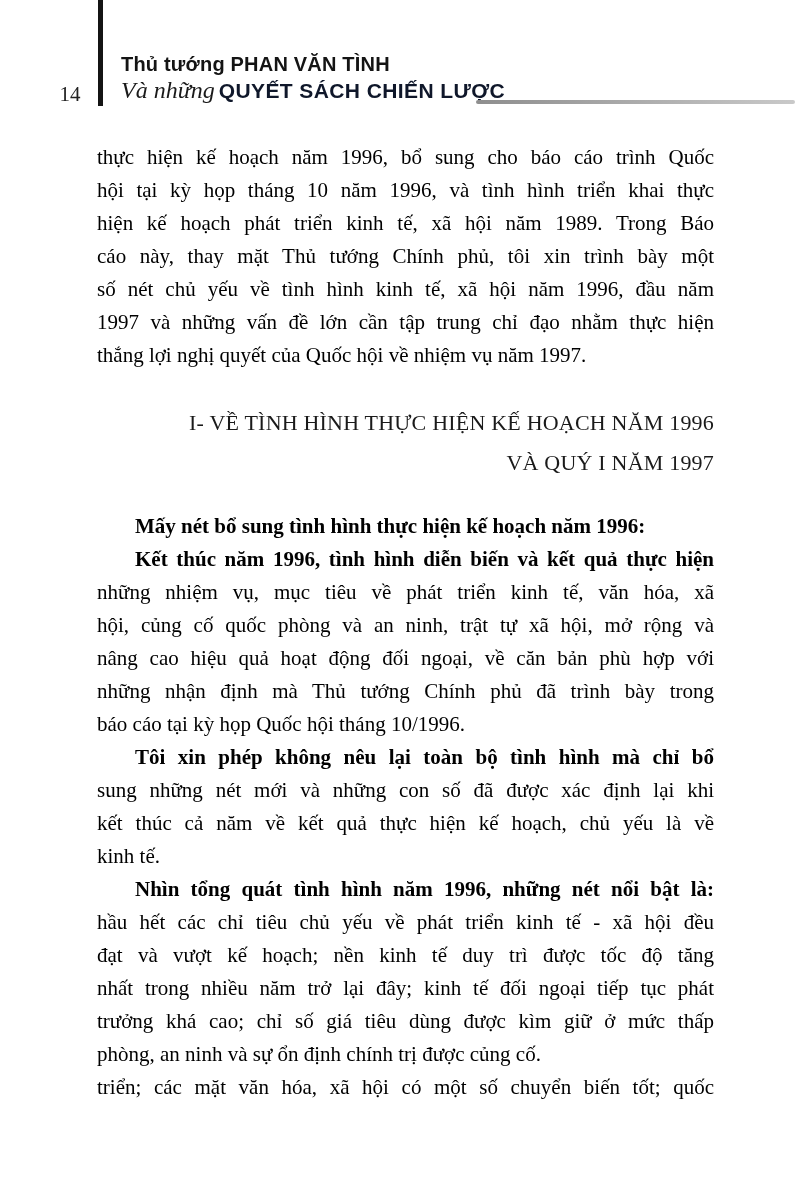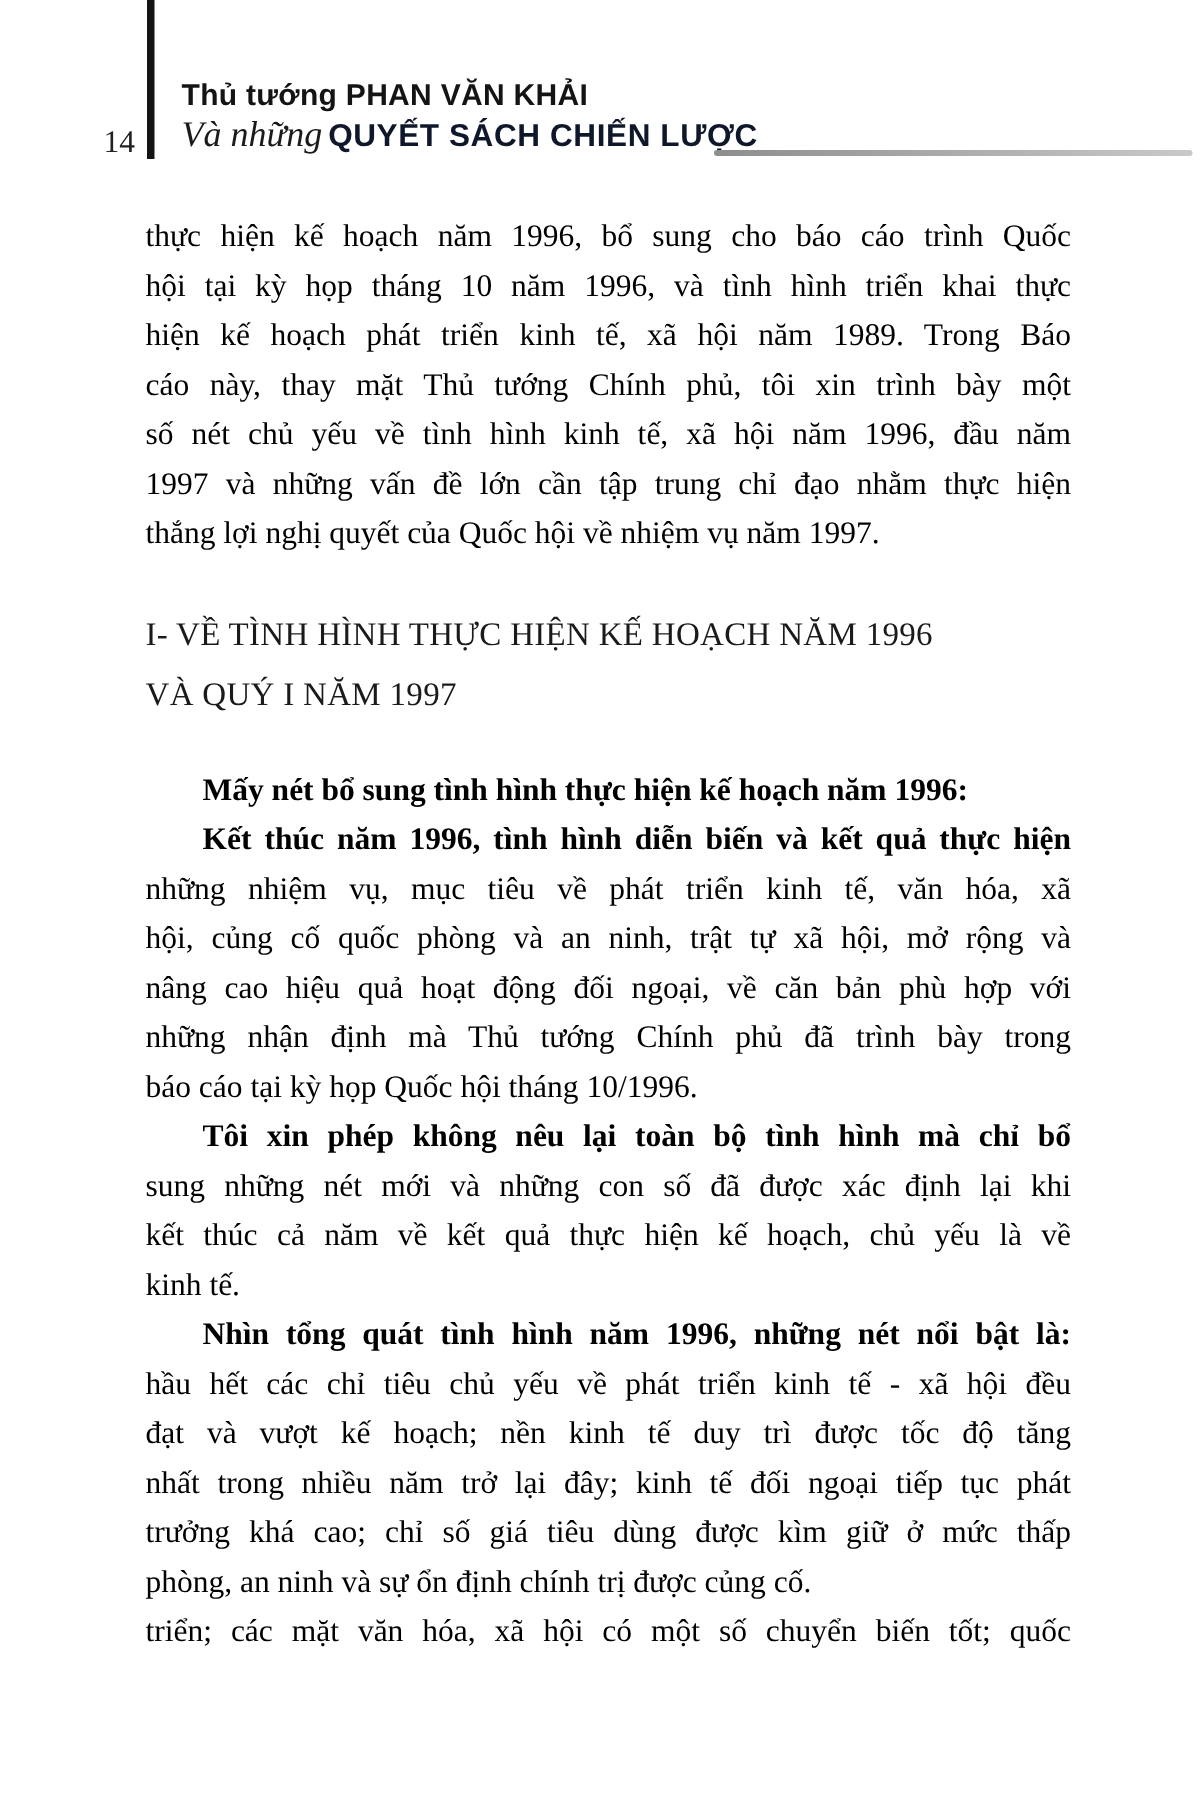--- a/index.html
+++ b/index.html
@@ -15,21 +15,21 @@
   }
 
   
   .page-header { position: absolute; left: 0; top: 0; width: 800px; height: 130px; }
   .vbar {
     position: absolute; left: 98px; top: 0; width: 5px; height: 106px;
     background: #141414;
   }
   .pagenum {
     position: absolute; left: 50px; top: 82px; width: 40px;
-    font-size: 21px; text-align: right; color: #222;
+    font-size: 21px; text-align: center; color: #222;
     font-family: "Liberation Serif", serif;
   }
   .titles { position: absolute; left: 121px; top: 51px; white-space: nowrap; }
   .title-sans {
     font-family: "Liberation Sans", sans-serif;
     font-weight: bold; font-size: 20px; line-height: 26px;
     letter-spacing: 0.2px; color: #141414;
   }
   .title-serif { line-height: 27px; }
   .title-italic {
@@ -50,34 +50,34 @@
   .body-column {
     position: absolute; left: 97px; top: 141px; width: 617px;
   }
   .body-line {
     font-size: 21px; line-height: 33px; color: #000000;
     text-align: left; white-space: normal;
   }
   .body-line.just { text-align: justify; text-align-last: justify; }
   .body-line.indent { text-indent: 38px; font-weight: bold; }
 
-  .section-heading { margin: 31px 0 27px 0; text-align: left; }
+  .section-heading { margin: 31px 0 27px 0; text-align: right; }
   .heading-line {
     font-size: 22px; line-height: 40px; color: #1a1a1a;
     letter-spacing: 0.2px;
   }
 </style>
 </head>
 <body>
 
 <header class="page-header">
   <div class="pagenum">14</div>
   <div class="vbar"></div>
   <div class="titles">
-    <div class="title-sans">Thủ tướng PHAN VĂN KHẢI</div>
+    <div class="title-sans">Thủ tướng PHAN VĂN TÌNH</div>
     <div class="title-serif"><span class="title-italic">Và những</span> <span class="title-bold">QUYẾT SÁCH CHIẾN LƯỢC</span></div>
   </div>
   <div class="hrule"></div>
 </header>
 
 <main class="body-column">
     <div class="paragraph">
       <div class="body-line just">thực hiện kế hoạch năm 1996, bổ sung cho báo cáo trình Quốc</div>
       <div class="body-line just">hội tại kỳ họp tháng 10 năm 1996, và tình hình triển khai thực</div>
       <div class="body-line just">hiện kế hoạch phát triển kinh tế, xã hội năm 1989. Trong Báo</div>

